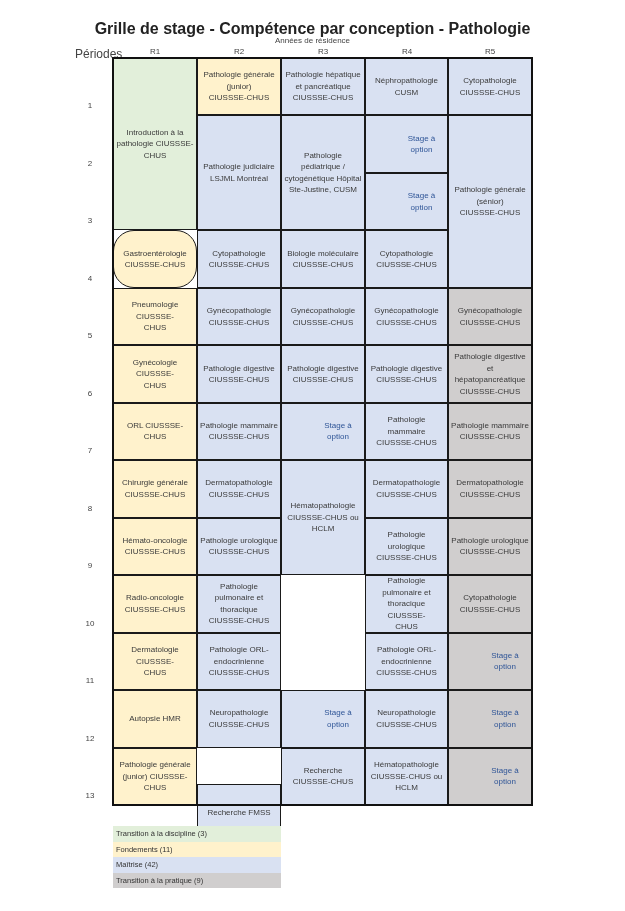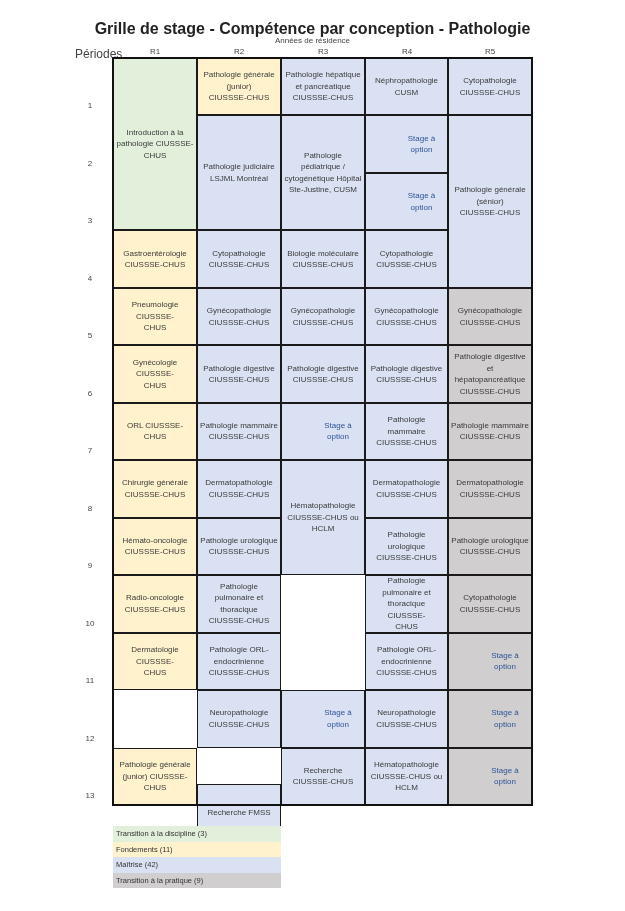--- a/index.html
+++ b/index.html
@@ -52,35 +52,36 @@
     <div class="row-num" style="top: 618.615px;">10</div>
     <div class="row-num" style="top: 676.077px;">11</div>
     <div class="row-num" style="top: 733.538px;">12</div>
     <div class="row-num" style="top: 791px;">13</div>
   </div>
 
 <div class="grid" id="grid">
     <div class="cell t-discipline" style="left: 0px; width: 84px; top: 0px; height: 172.385px;">Introduction à la
 pathologie    CIUSSSE-
 CHUS</div>
-    <div class="cell t-fondements" style="left: 0px; width: 84px; top: 172.385px; height: 57.4615px;">Gastroentérologie
+    <div class="cell t-fondements" style="left: 0px; width: 84px; top: 172.385px; height: 57.4615px; border-radius: 21px;">Gastroentérologie
 CIUSSSE-CHUS</div>
     <div class="cell t-fondements" style="left: 0px; width: 84px; top: 229.846px; height: 57.4615px;">Pneumologie CIUSSSE-
 CHUS</div>
     <div class="cell t-fondements" style="left: 0px; width: 84px; top: 287.308px; height: 57.4615px;">Gynécologie CIUSSSE-
 CHUS</div>
     <div class="cell t-fondements" style="left: 0px; width: 84px; top: 344.769px; height: 57.4615px;">ORL CIUSSSE-CHUS</div>
     <div class="cell t-fondements" style="left: 0px; width: 84px; top: 402.231px; height: 57.4615px;">Chirurgie générale
 CIUSSSE-CHUS</div>
     <div class="cell t-fondements" style="left: 0px; width: 84px; top: 459.692px; height: 57.4615px;">Hémato-oncologie
 CIUSSSE-CHUS</div>
     <div class="cell t-fondements" style="left: 0px; width: 84px; top: 517.154px; height: 57.4615px;">Radio-oncologie
 CIUSSSE-CHUS</div>
     <div class="cell t-fondements" style="left: 0px; width: 84px; top: 574.615px; height: 57.4615px;">Dermatologie CIUSSSE-
 CHUS</div>
+    <div class="cell t-fondements" style="left: 0px; width: 84px; top: 632.077px; height: 57.4615px;">Autopsie              HMR</div>
     <div class="cell t-fondements" style="left: 0px; width: 84px; top: 689.538px; height: 57.4615px;">Pathologie générale
 (junior)         CIUSSSE-
 CHUS</div>
     <div class="cell t-fondements" style="left: 84px; width: 84px; top: 0px; height: 57.4615px;">Pathologie générale
 (junior)
 CIUSSSE-CHUS</div>
     <div class="cell t-maitrise" style="left: 84px; width: 84px; top: 57.4615px; height: 114.923px;">Pathologie judiciaire
 LSJML Montréal</div>
     <div class="cell t-maitrise" style="left: 84px; width: 84px; top: 172.385px; height: 57.4615px;">Cytopathologie
 CIUSSSE-CHUS</div>

